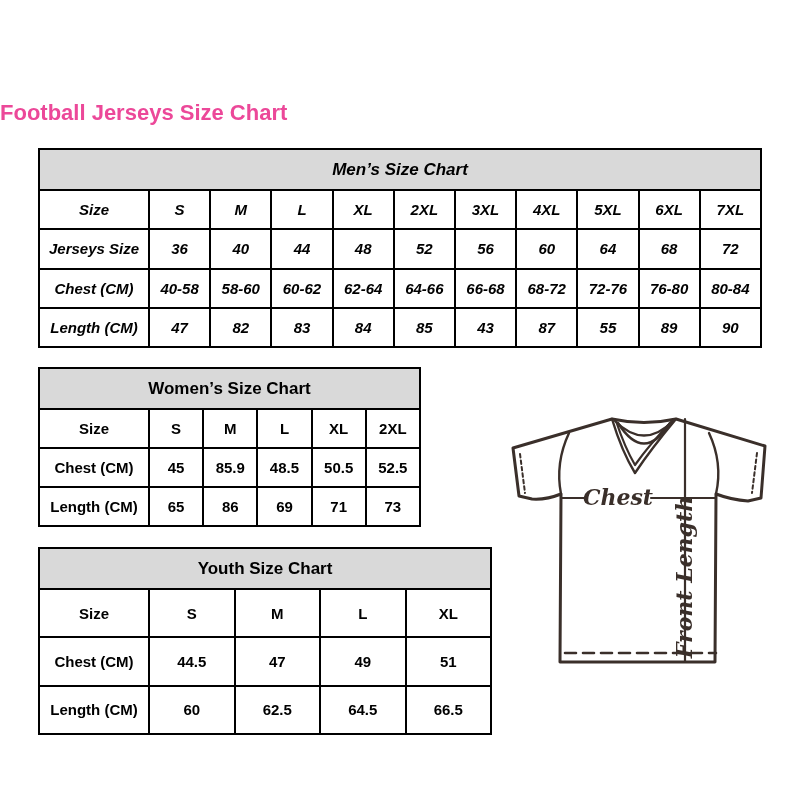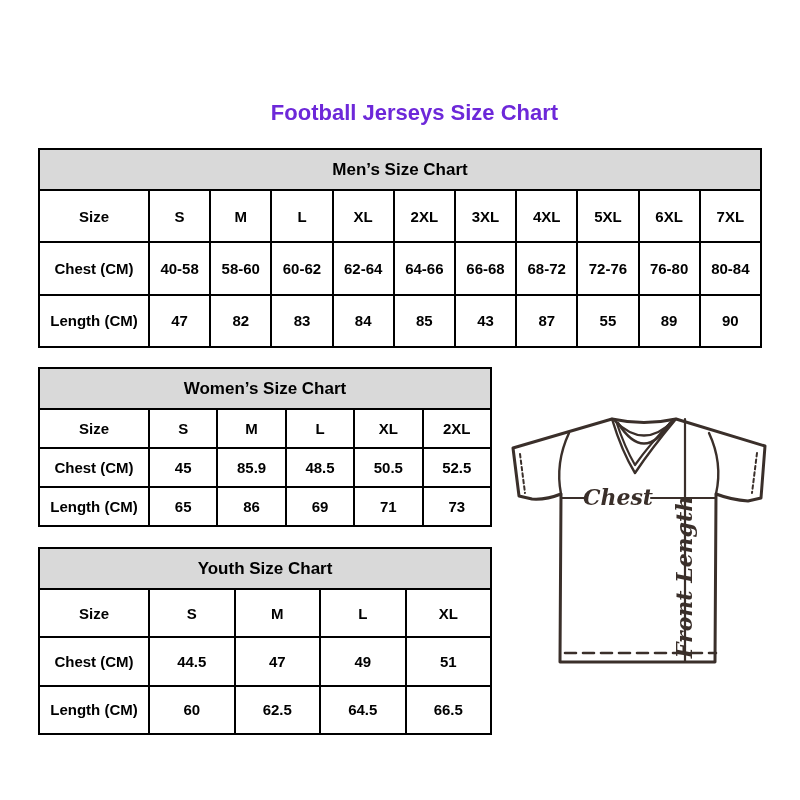--- a/index.html
+++ b/index.html
@@ -17,25 +17,23 @@
     background: #ffffff;
     font-family: "Liberation Sans", sans-serif;
     color: var(--table-text);
     overflow: hidden;
   }
   .page-title {
     position: absolute;
     top: 100px;
     left: 0;
     width: 800px;
-    text-align: center;
     font-size: 22px;
     font-weight: bold;
-    color: #6d28d9;
-    padding-left: 29px;
+    color: #ec4899;
   }
   table.size-table {
     position: absolute;
     border-collapse: collapse;
     table-layout: fixed;
   }
   table.size-table th.table-title {
     background: var(--header-bg);
     border: 2px solid var(--table-border);
     font-size: 17px;
@@ -47,22 +45,22 @@
   table.size-table td {
     border: 2px solid var(--table-border);
     font-size: 15px;
     font-weight: bold;
     text-align: center;
     vertical-align: middle;
     white-space: nowrap;
     overflow: hidden;
   }
   table.size-table col.label-col { width: 110px; }
-  #men-table   { left: 38px; top: 148px; width: 724px; height: 200px; }
-  #women-table { left: 38px; top: 367px; width: 454px; height: 160px; }
+  #men-table   { left: 38px; top: 148px; width: 724px; height: 200px; font-style: italic; }
+  #women-table { left: 38px; top: 367px; width: 383px; height: 160px; }
   #youth-table { left: 38px; top: 547px; width: 454px; height: 188px; }
   .jersey-diagram {
     position: absolute;
     left: 505px;
     top: 405px;
     width: 266px;
     height: 270px;
   }
   .jersey-stroke {
     fill: none;
@@ -112,20 +110,33 @@
           <td>L</td>
           <td>XL</td>
           <td>2XL</td>
           <td>3XL</td>
           <td>4XL</td>
           <td>5XL</td>
           <td>6XL</td>
           <td>7XL</td>
         </tr>
         <tr>
+          <td>Jerseys Size</td>
+          <td>36</td>
+          <td>40</td>
+          <td>44</td>
+          <td>48</td>
+          <td>52</td>
+          <td>56</td>
+          <td>60</td>
+          <td>64</td>
+          <td>68</td>
+          <td>72</td>
+        </tr>
+        <tr>
           <td>Chest (CM)</td>
           <td>40-58</td>
           <td>58-60</td>
           <td>60-62</td>
           <td>62-64</td>
           <td>64-66</td>
           <td>66-68</td>
           <td>68-72</td>
           <td>72-76</td>
           <td>76-80</td>

